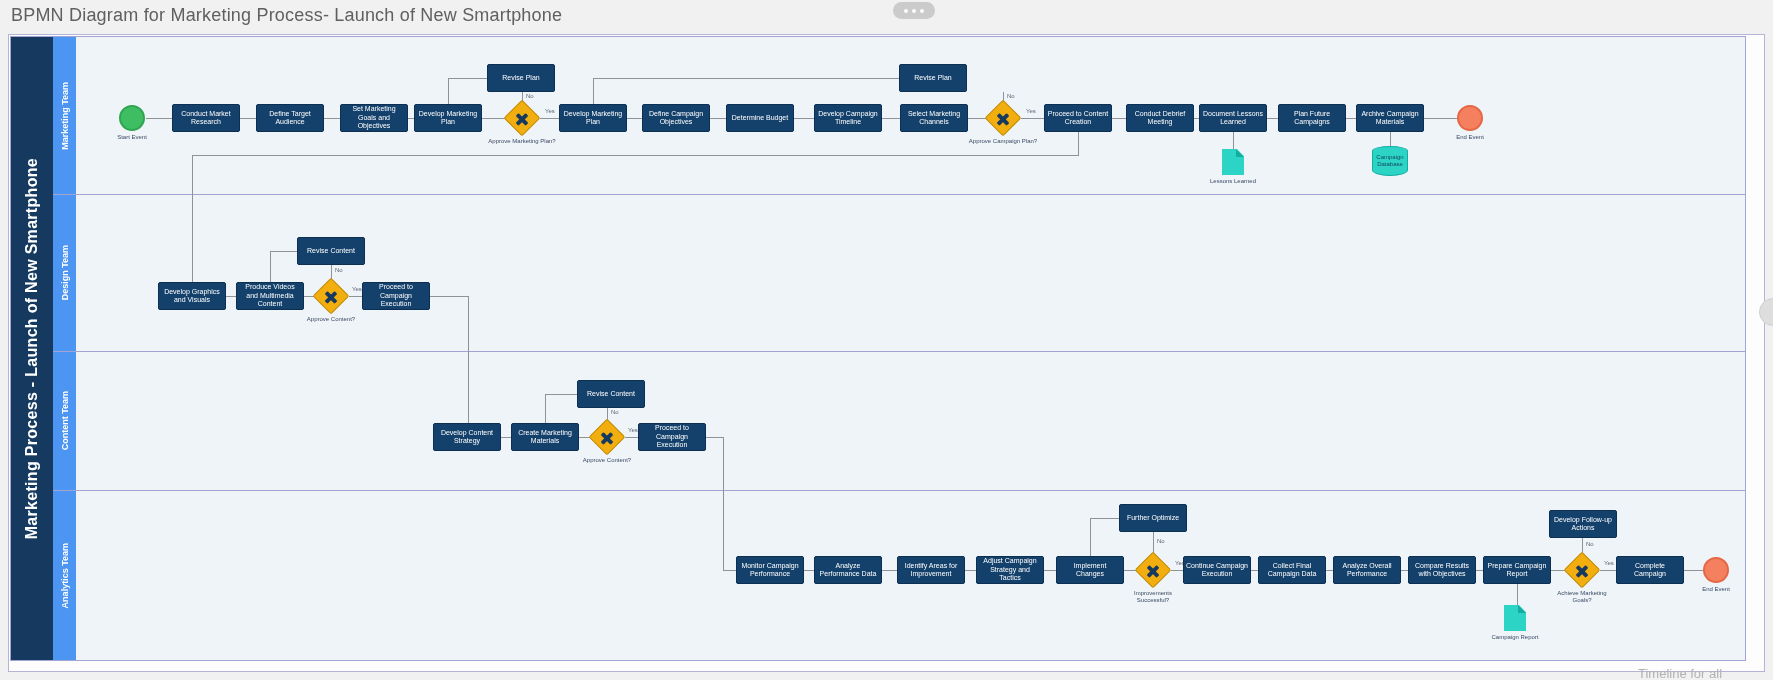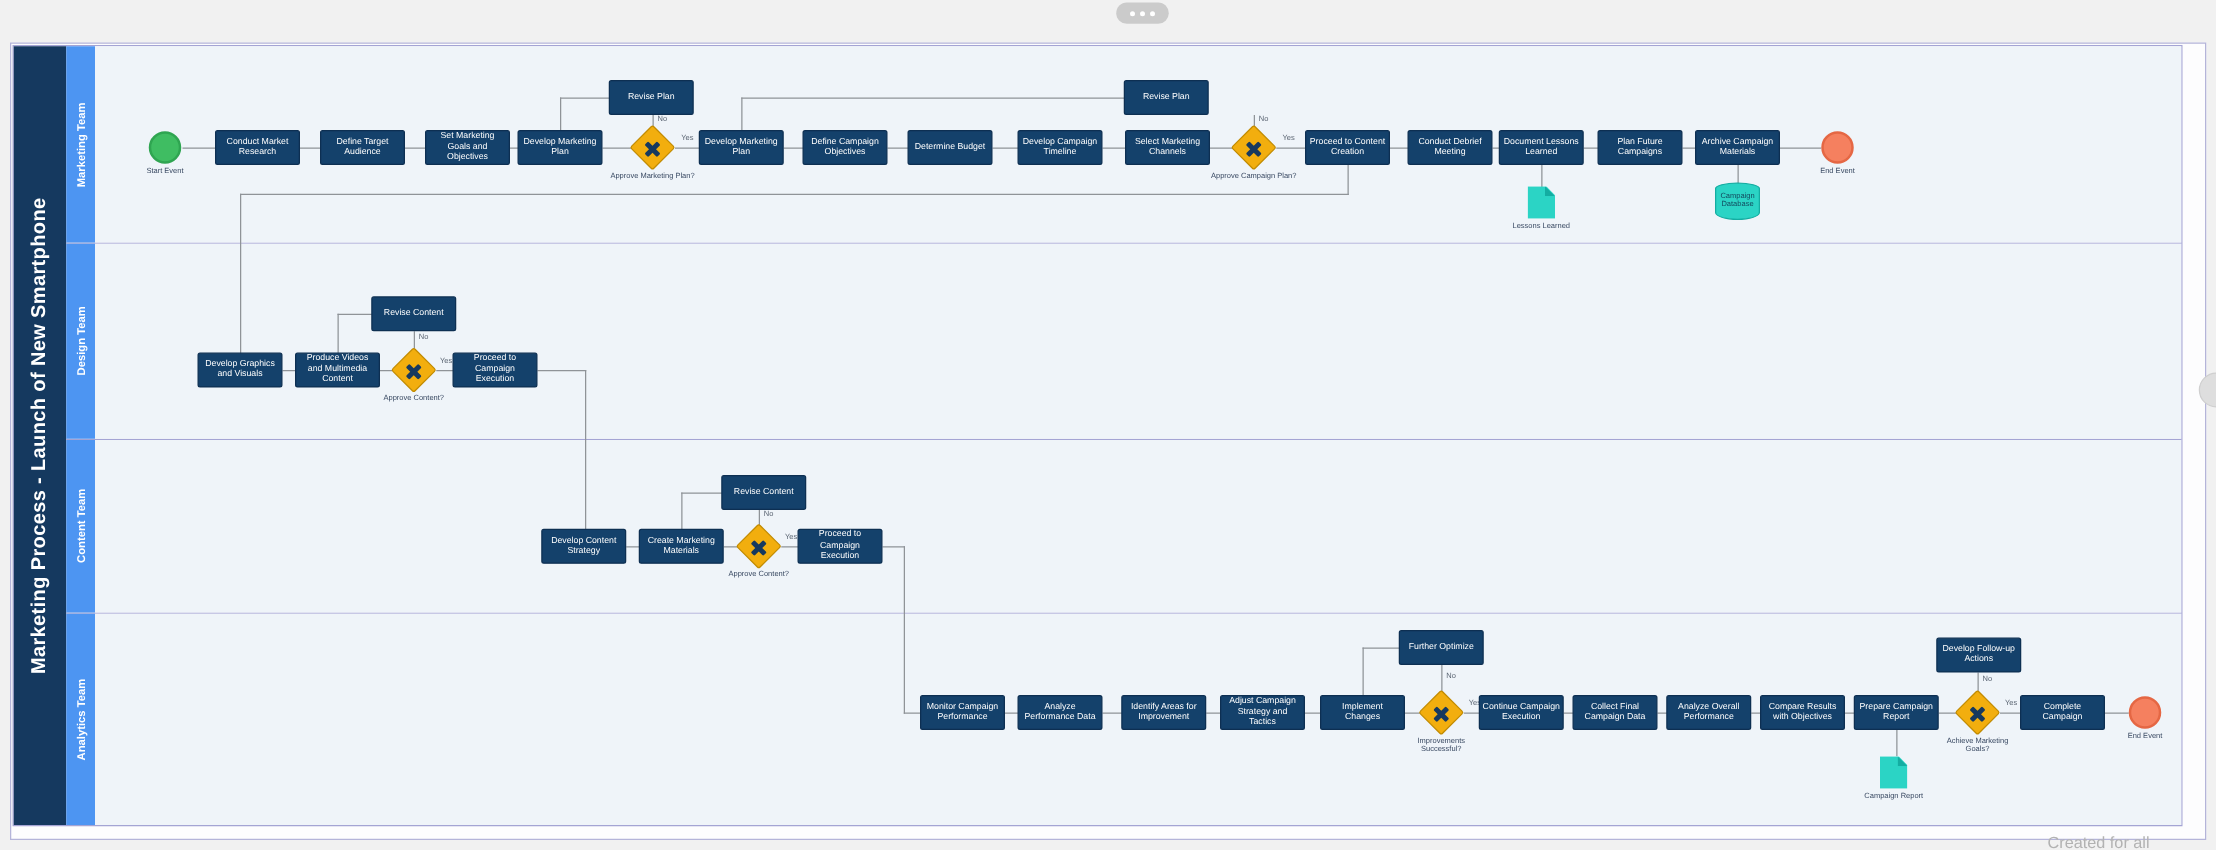--- a/index.html
+++ b/index.html
@@ -55,20 +55,21 @@
     text-align:center;font-size:6px;line-height:1.1;color:#134A5E;cursor:pointer;}
   .seg{position:absolute;background:var(--connector);}
   .edge-label{position:absolute;font-size:6px;color:#5A6472;}
   .watermark{position:absolute;left:1638px;top:666px;font-size:13px;color:#b2b2b2;white-space:nowrap;}
   .side-toggle{position:absolute;left:1759px;top:298px;width:28px;height:28px;border-radius:50%;background:#dedede;border:1px solid #cfcfcf;cursor:pointer;}
 </style>
 </head>
 <body>
 
 <div class="topbar">
+  <div class="page-title">BPMN Diagram for Marketing Process- Launch of New Smartphone</div>
   <button class="more-btn">
     <span class="dot"></span>
     <span class="dot"></span>
     <span class="dot"></span>
   </button>
 </div>
 
 <div class="canvas"></div>
 
 <div class="pool">
@@ -256,14 +257,14 @@
     <div class="task" style="left: 1549px; top: 510px; width: 68px; height: 28px;">Develop Follow-up Actions</div>
     <div class="task" style="left: 1616px; top: 556px; width: 68px; height: 28px;">Complete Campaign</div>
     <div class="evt end" style="left: 1703px; top: 557px;"></div>
     <div class="slabel" style="left: 1686px; top: 586px; width: 60px;">End Event</div>
     <div class="docshape" style="left: 1504px; top: 605px;">
       <div class="fold"></div>
     </div>
     <div class="slabel" style="left: 1481px; top: 634px; width: 68px;">Campaign Report</div>
   </div>
 
-<div class="watermark">Created for all</div>
+<div class="watermark">Timeline for all</div>
 <div class="side-toggle"></div>
 
 </body></html>

